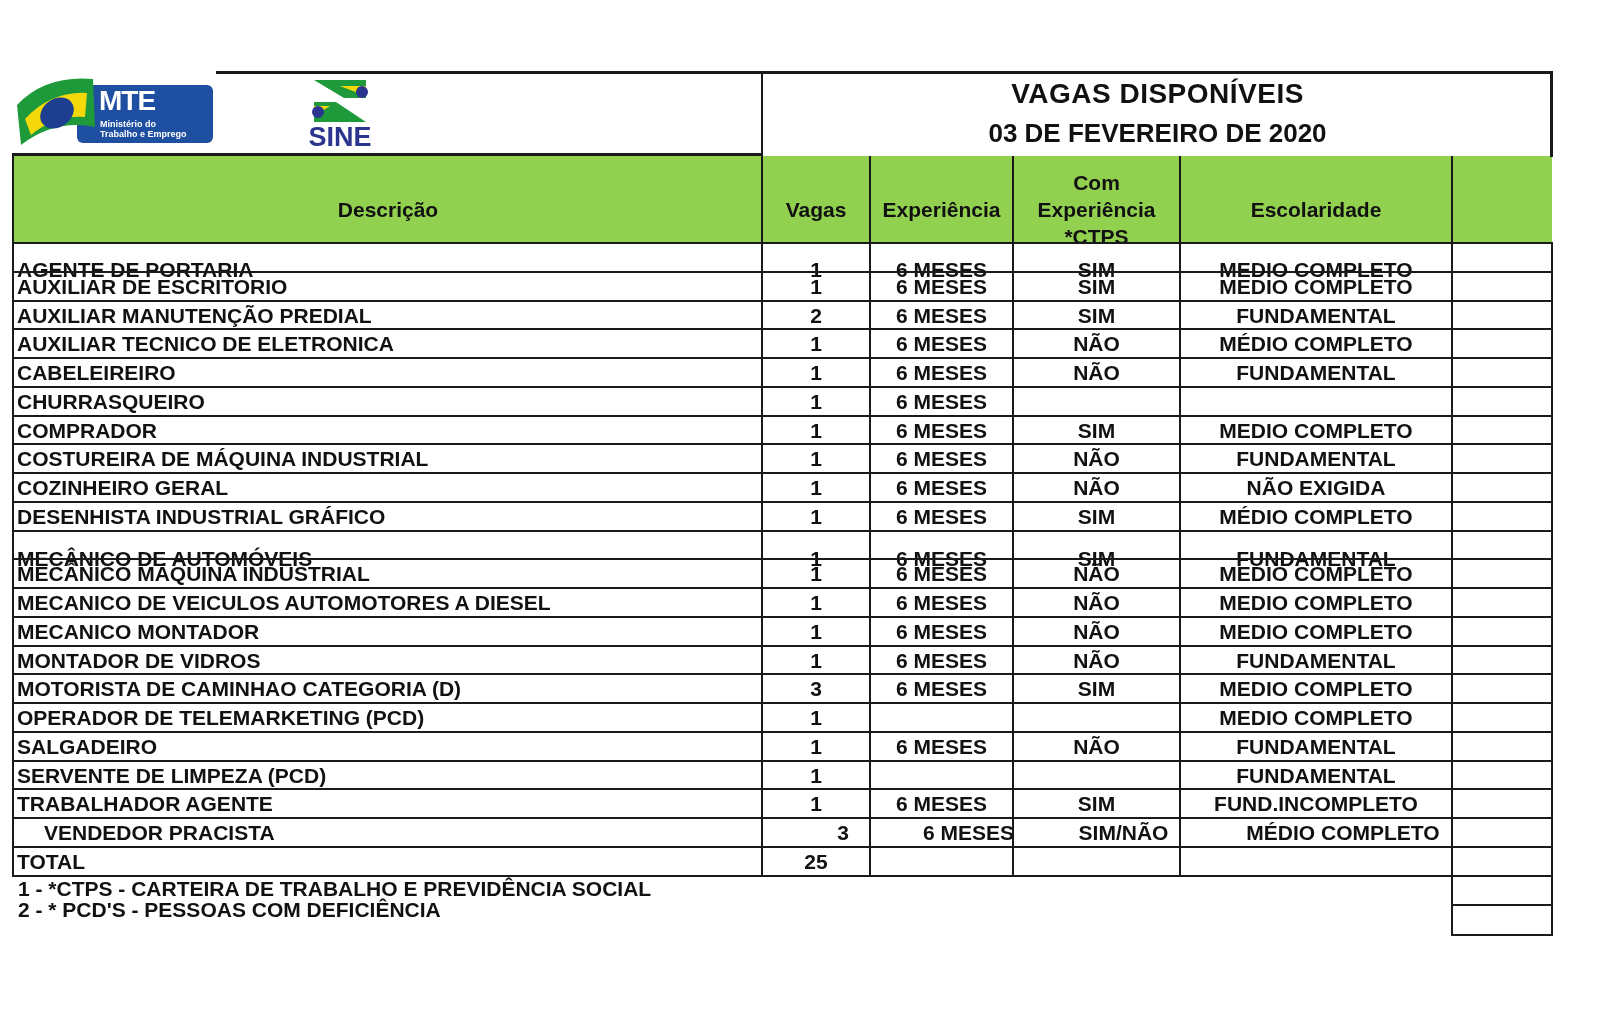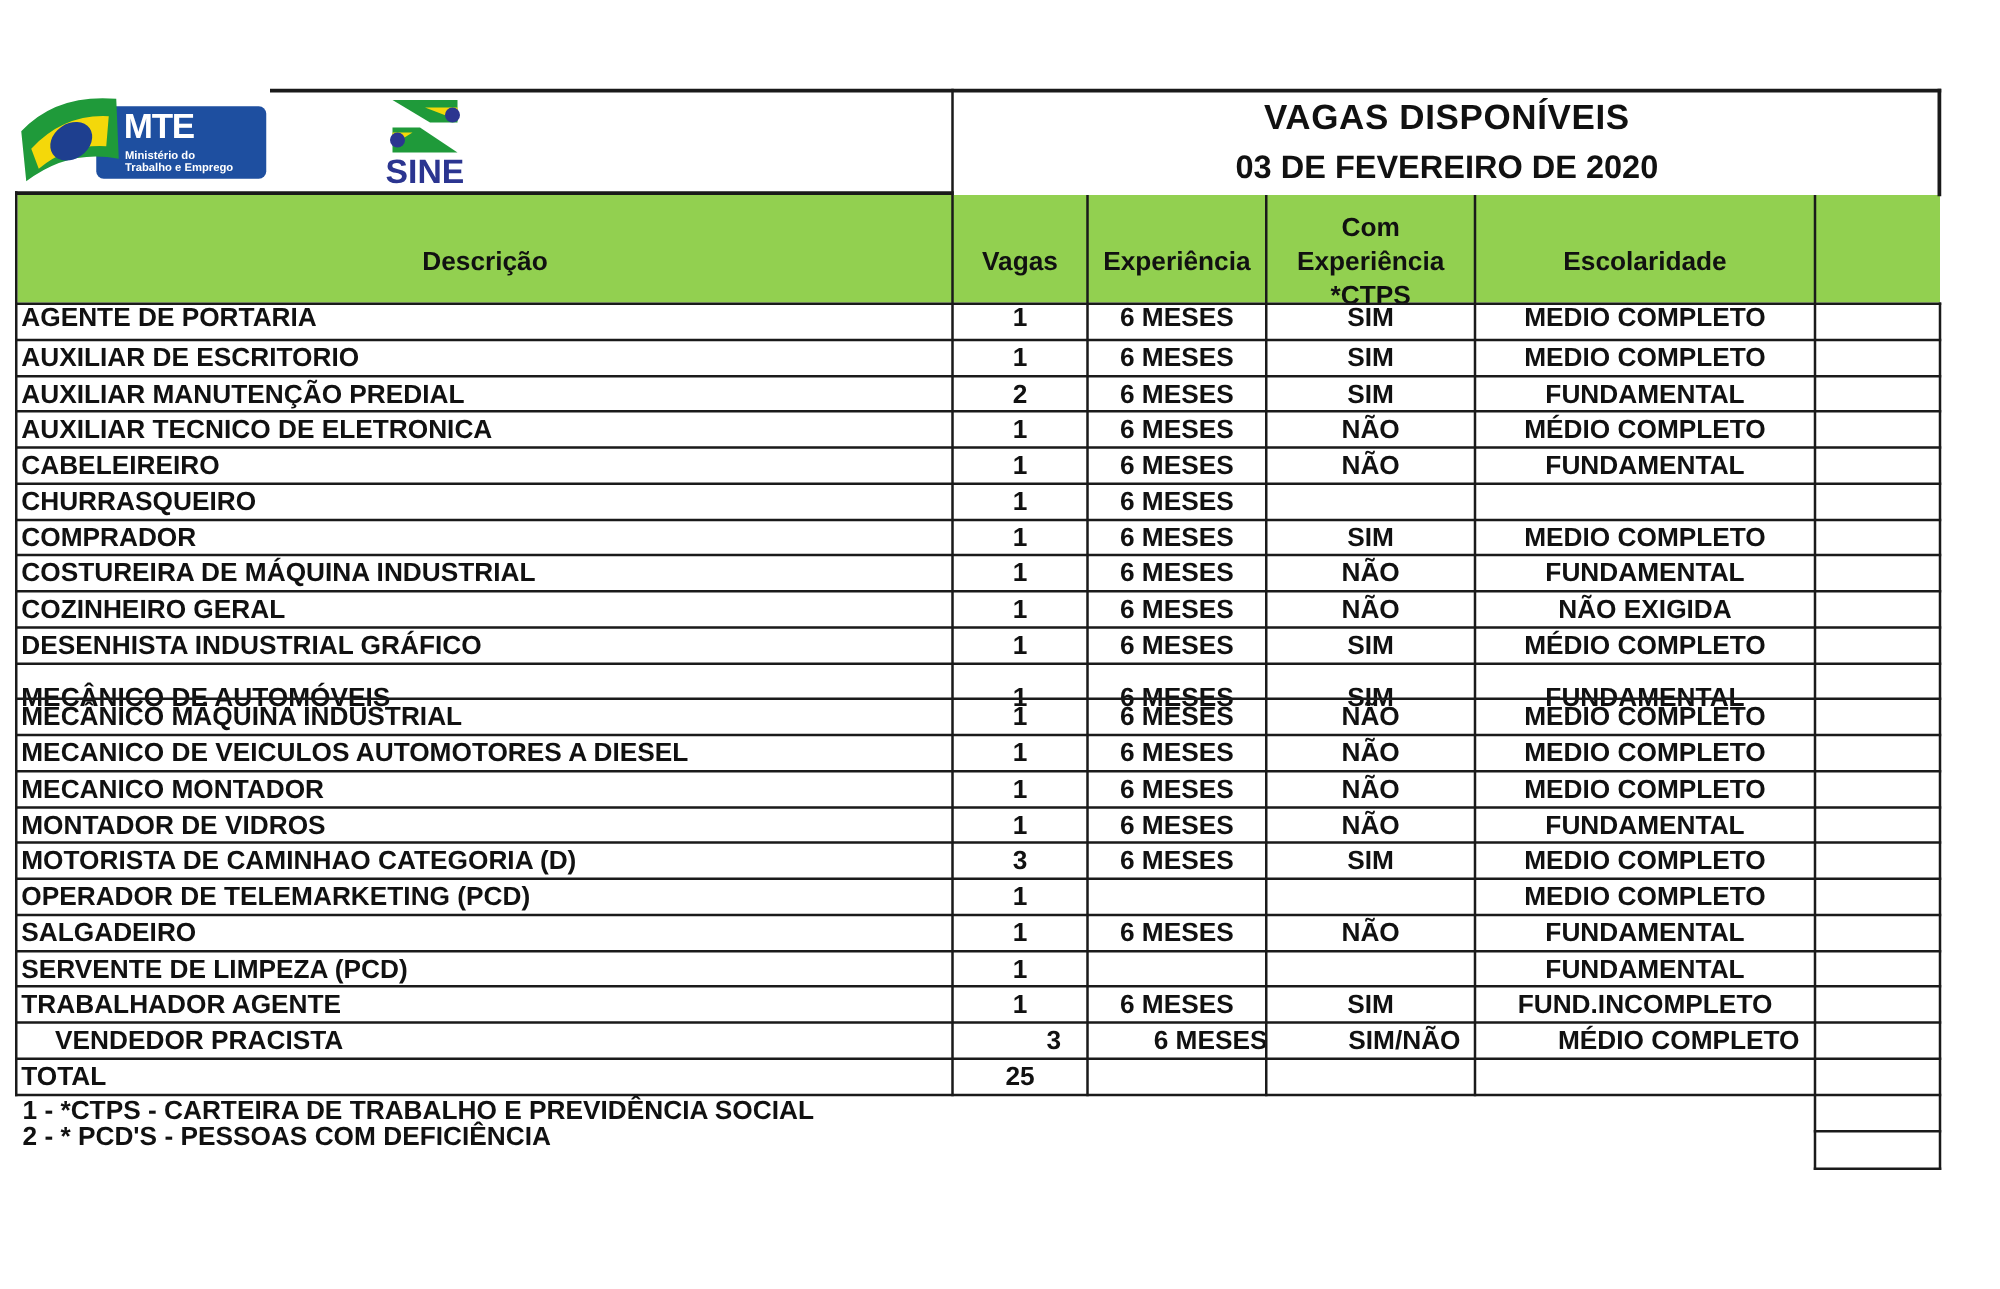--- a/index.html
+++ b/index.html
@@ -68,21 +68,21 @@
   <div class="hcell" style="left:999px;width:167px;flex-direction:column;">
     <span>Com</span>
     <span>Experiência</span>
     <span>*CTPS</span>
   </div>
   <div class="hcell" style="left:1166px;width:272px;">Escolaridade</div>
   <div class="hcell" style="left:1438px;width:100px;"></div>
 </div>
 
 <div id="rows">
-    <div class="row" style="top: 240px; padding-left: 42px;">
+    <div class="row" style="top: 255px; padding-left: 42px;">
       <div class="cell c-desc">AGENTE DE PORTARIA</div>
       <div class="cell c-vag">1</div>
       <div class="cell c-exp">6 MESES</div>
       <div class="cell c-ctps">SIM</div>
       <div class="cell c-esc">MEDIO COMPLETO</div>
     </div>
     <div class="row" style="top: 272px;">
       <div class="cell c-desc">AUXILIAR DE ESCRITORIO</div>
       <div class="cell c-vag">1</div>
       <div class="cell c-exp">6 MESES</div>

